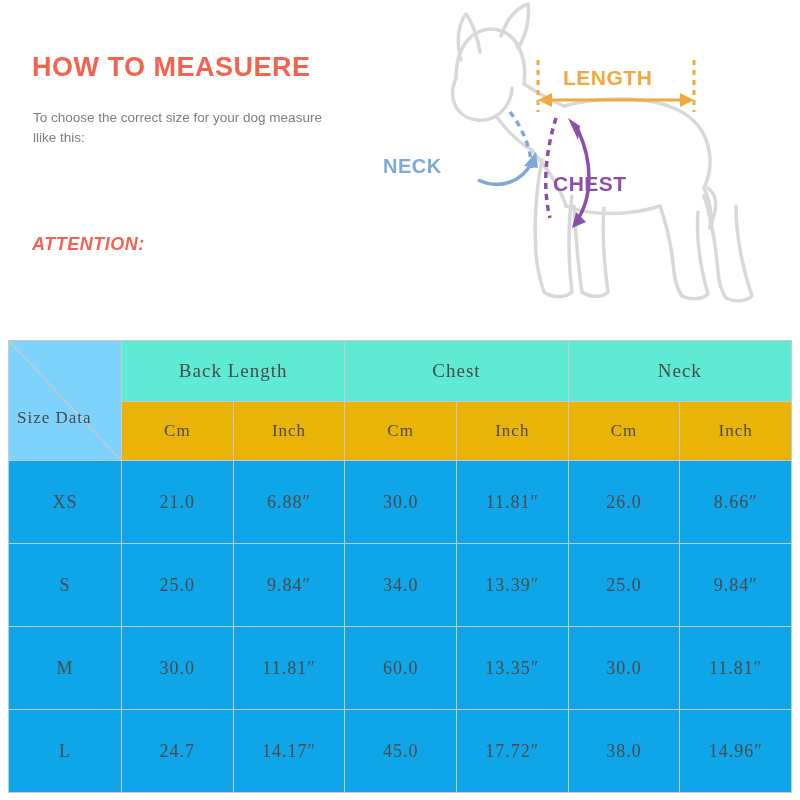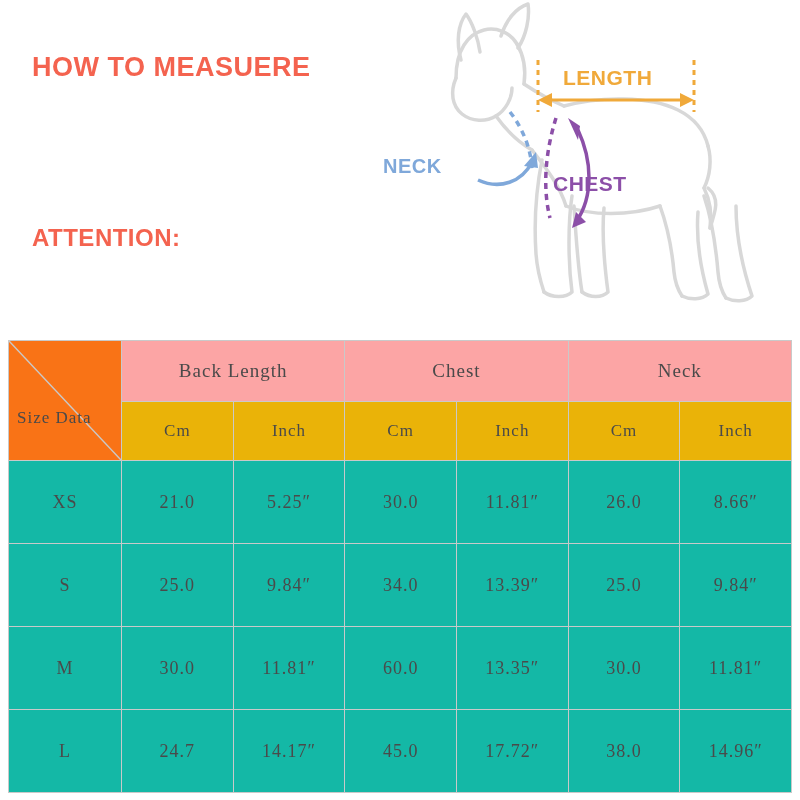--- a/index.html
+++ b/index.html
@@ -43,25 +43,26 @@
     left: 33px;
     top: 108px;
     width: 290px;
     font-size: 13.5px;
     line-height: 1.45;
     color: #7d7d7d;
   }
   .attention {
     position: absolute;
     left: 32px;
-    top: 224px;
-    font-size: 24px;
+    top: 234px;
+    font-size: 18px;
     font-weight: bold;
     color: #f4634f;
     letter-spacing: 0.5px;
+    font-style: italic;
   }
   .attention-text {
     position: absolute;
     left: 33px;
     top: 258px;
     width: 340px;
     font-size: 12.5px;
     line-height: 1.55;
     color: #b9b9b9;
     white-space: nowrap;
@@ -116,31 +117,31 @@
     font-family: "Liberation Serif", serif;
   }
   table.size-table td, table.size-table th {
     border: 1px solid #c9c9c9;
     text-align: center;
     color: #4a4a4a;
     font-weight: normal;
     letter-spacing: 1px;
   }
   .hdr-group {
-    background: #fca5a5;
+    background: #5eead4;
     height: 58px;
     font-size: 19px;
   }
   .hdr-unit {
     background: #eab308;
     height: 56px;
     font-size: 17px;
   }
   .corner-cell {
-    background: #f97316;
+    background: #7dd3fc;
     position: relative;
     padding: 0;
     width: 112px;
   }
   .corner-cell .diag {
     position: absolute;
     left: 0; top: 0;
     width: 100%;
     height: 100%;
   }
@@ -148,33 +149,34 @@
     position: absolute;
     left: 8px;
     bottom: 32px;
     font-size: 17px;
     color: #4a4a4a;
     letter-spacing: 1px;
   }
   tr.data-row td {
     height: 80px;
     font-size: 18px;
-    background: #14b8a6;
+    background: #0ea5e9;
   }
   td.size-name { font-size: 18px; }
 </style>
 </head>
 <body>
 
 <div class="page">
 
   <div class="top">
 
     <div class="headline">HOW TO MEASUERE</div>
 
+    <div class="sub-text">To choose the correct size for your dog measure llike this:</div>
 
     <div class="attention">ATTENTION:</div>
 
 
     <div class="diagram">
       <svg width="440" height="340" viewBox="0 0 440 340" xmlns="http://www.w3.org/2000/svg">
         <g fill="none" stroke="#d8d8d8" stroke-width="3.5" stroke-linecap="round" stroke-linejoin="round">
 
           <path d="M96 78 C96 50 108 34 124 30 C136 27 150 32 157 44"></path>
           <path d="M157 44 C164 56 166 70 164 84"></path>
@@ -259,21 +261,21 @@
           <td class="hdr-unit">Inch</td>
           <td class="hdr-unit">Cm</td>
           <td class="hdr-unit">Inch</td>
           <td class="hdr-unit">Cm</td>
           <td class="hdr-unit">Inch</td>
         </tr>
 
         <tr class="data-row">
           <td class="size-name">XS</td>
           <td>21.0</td>
-          <td>5.25″</td>
+          <td>6.88″</td>
           <td>30.0</td>
           <td>11.81″</td>
           <td>26.0</td>
           <td>8.66″</td>
         </tr>
 
         <tr class="data-row">
           <td class="size-name">S</td>
           <td>25.0</td>
           <td>9.84″</td>

